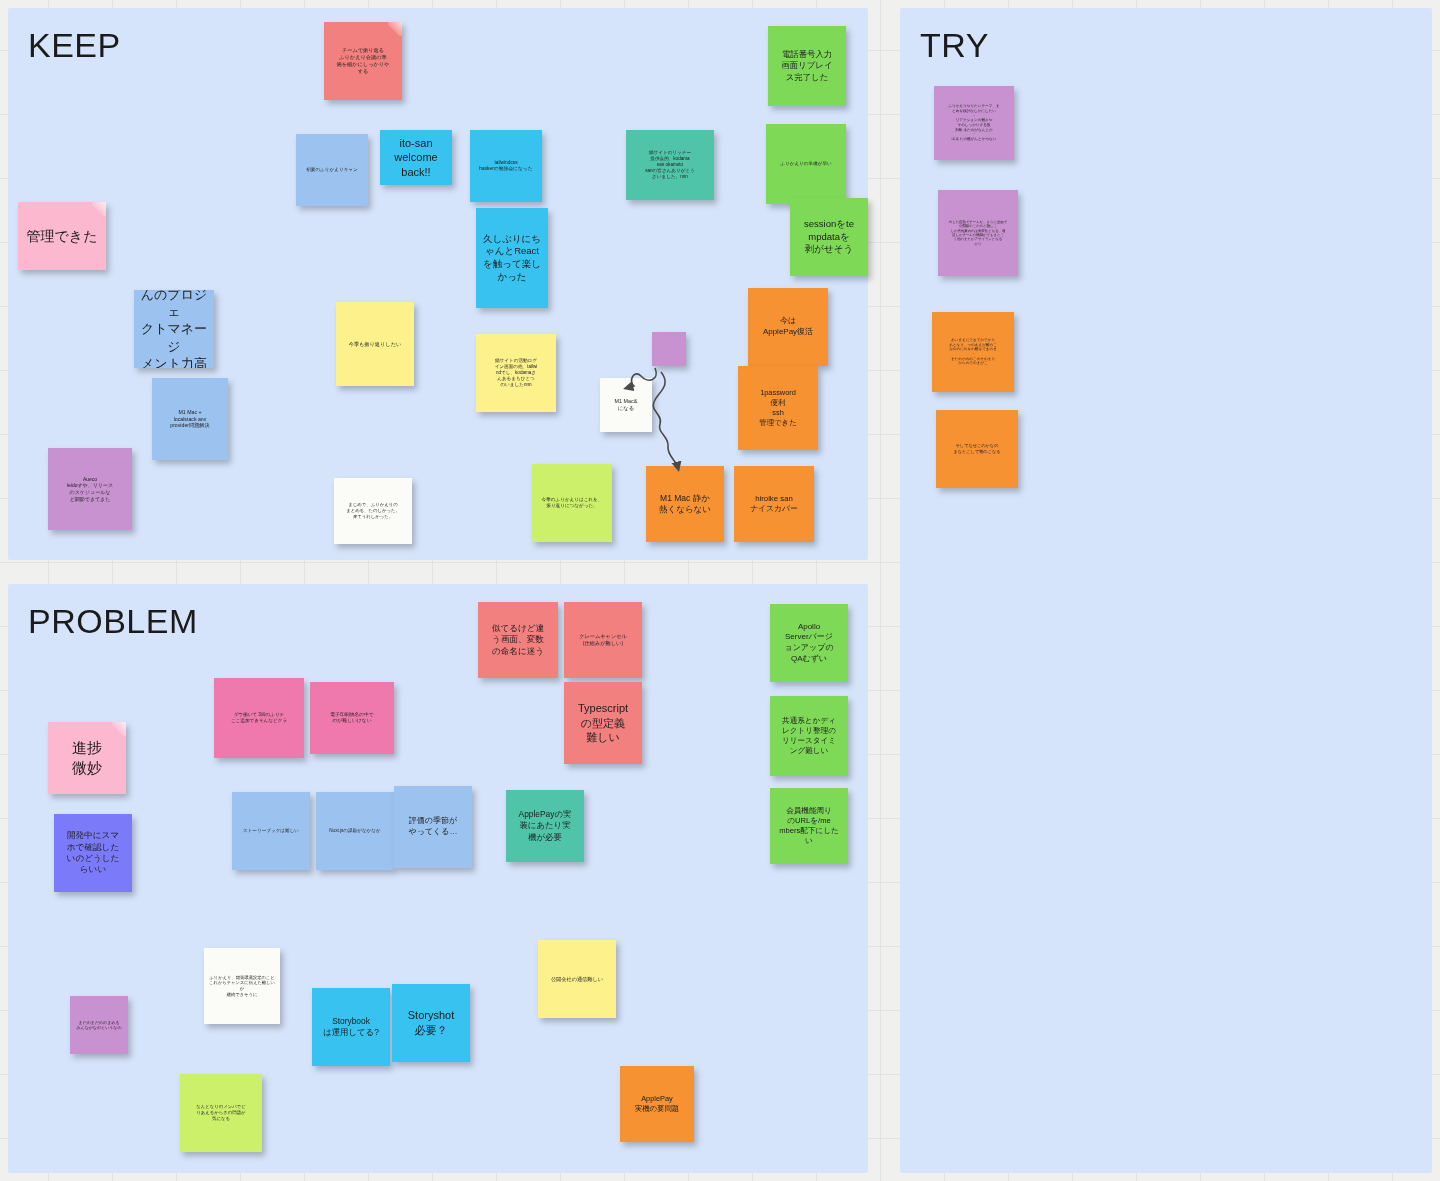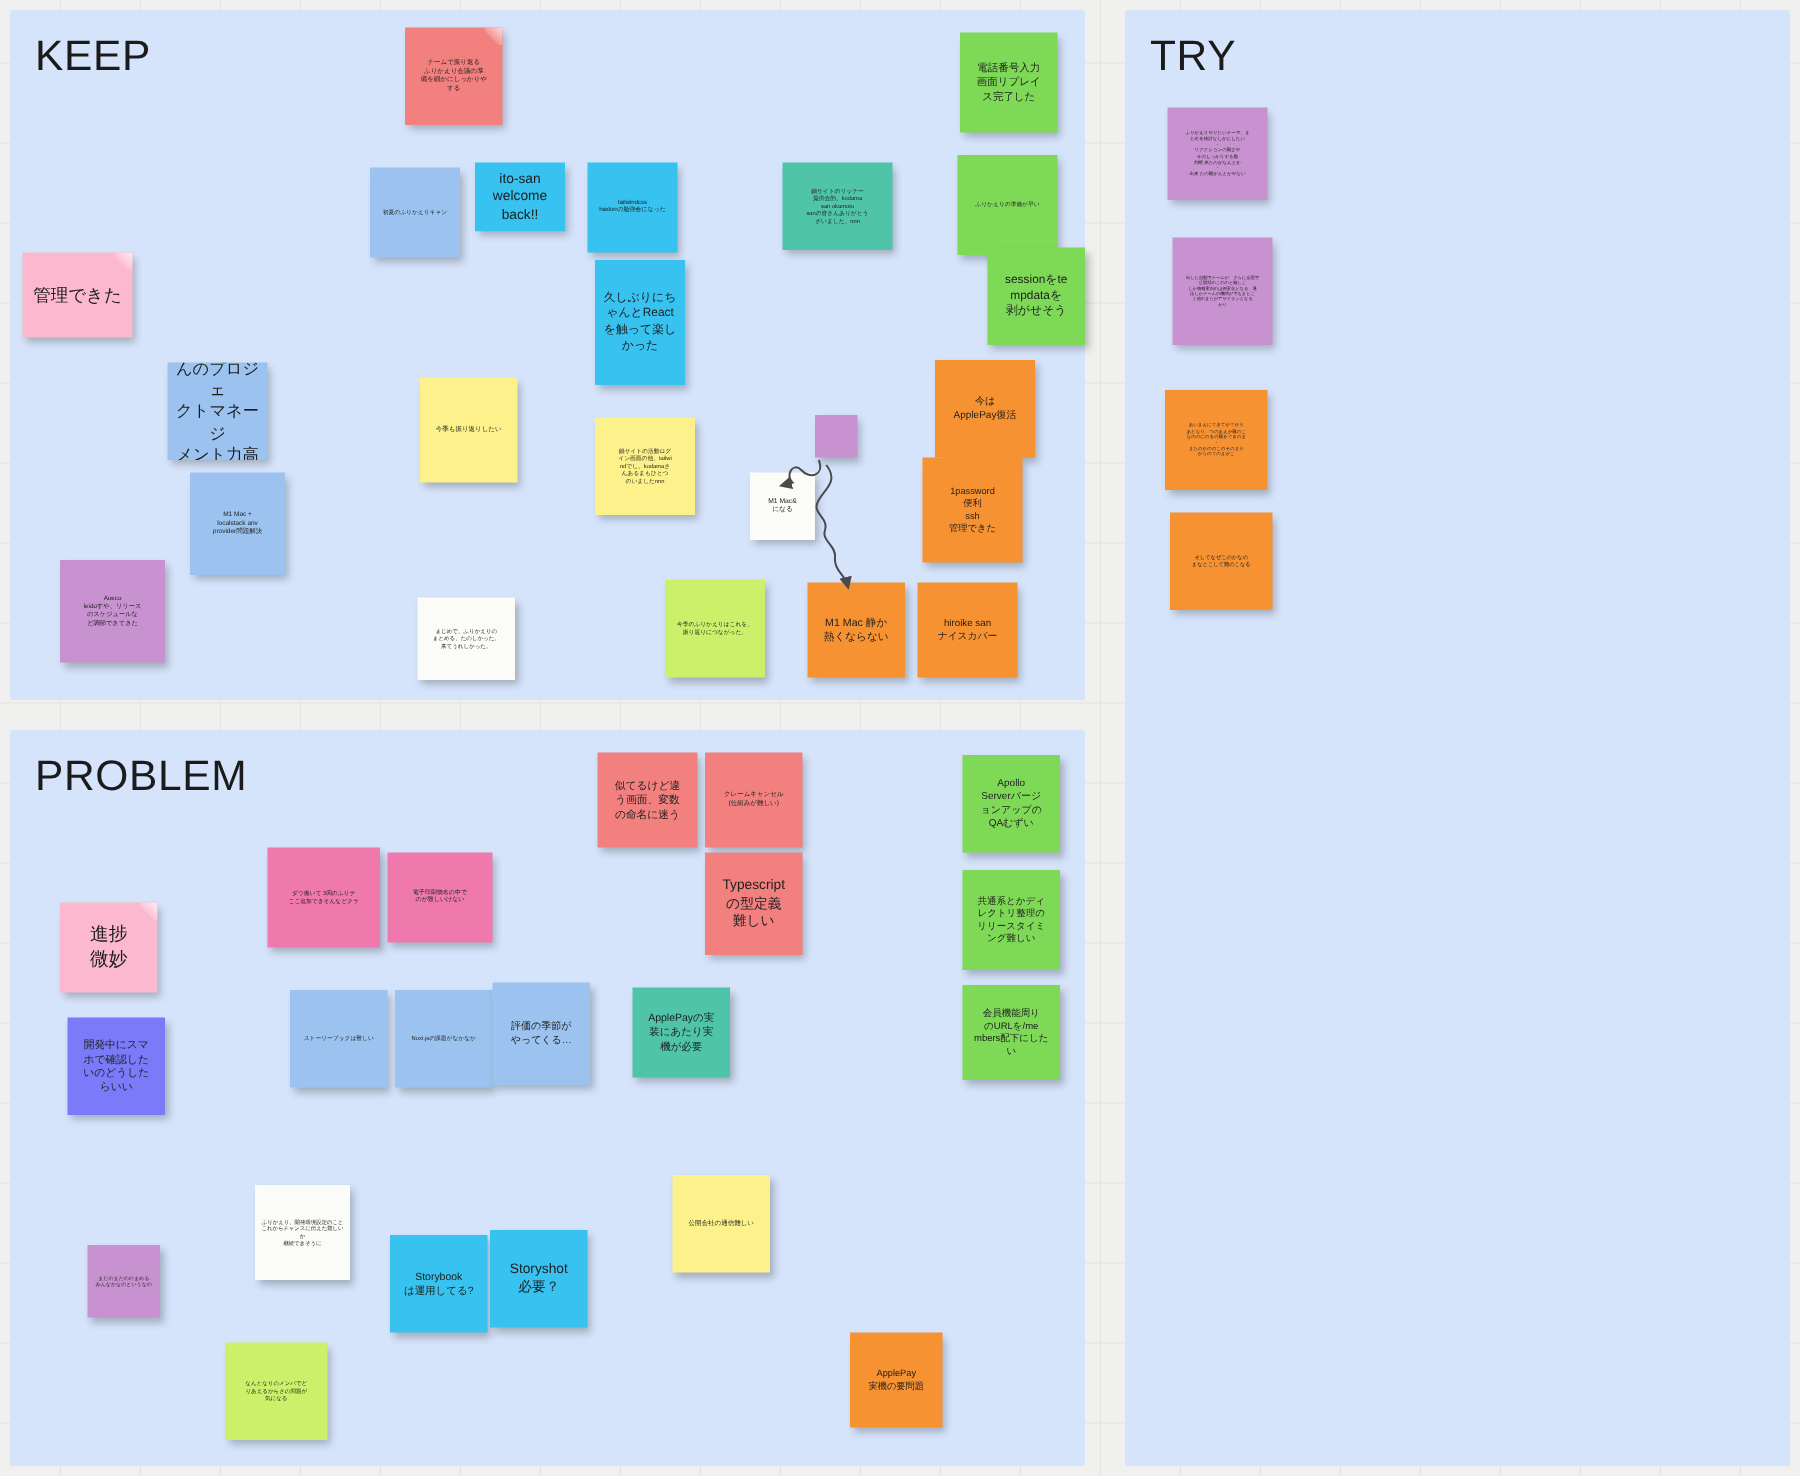--- a/index.html
+++ b/index.html
@@ -200,21 +200,21 @@
       </div>
       <div class="note" style="left: 538px; top: 940px; width: 78px; height: 78px; background: rgb(252, 241, 138); font-size: 5.2px;">
         <span>公開会社の通信難しい</span>
       </div>
       <div class="note" style="left: 180px; top: 1074px; width: 82px; height: 78px; background: rgb(205, 240, 107); font-size: 4.4px;">
         <span>なんとなりのメンバでど<br>りあえるからさの問題が<br>気になる</span>
       </div>
       <div class="note" style="left: 70px; top: 996px; width: 58px; height: 58px; background: rgb(200, 145, 208); font-size: 4px;">
         <span>まだのまだののまめる<br>みんなかなのというなの</span>
       </div>
-      <div class="note" style="left: 680px; top: 1066px; width: 74px; height: 76px; background: rgb(247, 146, 50); font-size: 7.4px;">
+      <div class="note" style="left: 620px; top: 1066px; width: 74px; height: 76px; background: rgb(247, 146, 50); font-size: 7.4px;">
         <span>ApplePay<br>実機の要問題</span>
       </div>
       <div class="note" style="left: 934px; top: 86px; width: 80px; height: 74px; background: rgb(200, 145, 208); font-size: 3.6px;">
         <span>ふりかえりやりたいテーマ、ま<br>とめを検討なしかにしたい<br>・<br>リアクションの難さや<br>そのしっかりする数<br>判断 来たのがなんとか<br>・<br>出来 たの難がんとかやない</span>
       </div>
       <div class="note" style="left: 938px; top: 190px; width: 80px; height: 86px; background: rgb(200, 145, 208); font-size: 3.4px;">
         <span>出した自動でチームが、さらに全面で<br>公開部のこののと難しこ<br>しか情報案内のは例変化となる、通<br>ほしかチームの機関がでもまとこ<br>く他のまたがアサイランとなる<br>かり</span>
       </div>
       <div class="note" style="left: 932px; top: 312px; width: 82px; height: 80px; background: rgb(247, 146, 50); font-size: 3.6px;">
         <span>あいまえにできてかでかり<br>あとなり、つのあえが難のこ<br>なののにのをの難をできのま<br>・<br>またのかののこのそのまり<br>からのでのまがこ</span>

